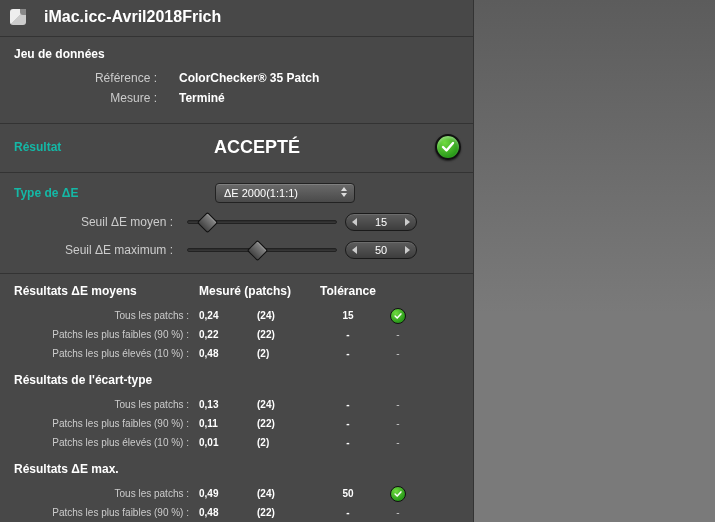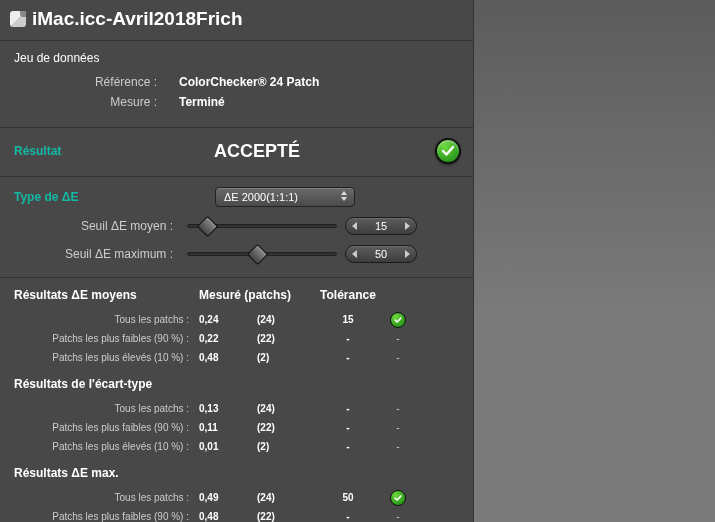--- a/index.html
+++ b/index.html
@@ -9,38 +9,38 @@
     font-family: "Helvetica Neue", Arial, sans-serif;
     font-size: 12px;
     color: #ddd;
     overflow: hidden;
     display: flex;
   }
   .left-panel { width: 473px; padding: 0; }
   .right-panel { flex: 1; background: linear-gradient(#5c5c5c,#7a7a7a 60%,#7a7a7a); border-left:1px solid #333; }
 
   .title-bar {
-    display:flex; align-items:center; gap:6px;
+    display:flex; align-items:center; gap:18px;
     padding: 8px 10px 10px 10px;
-    font-size:19px; font-weight:bold; color:#fff;
+    font-size:16px; font-weight:bold; color:#fff;
     border-bottom:1px solid #333;
   }
   .title-icon {
     width:16px; height:16px;
     background: linear-gradient(135deg,#eee 50%,#ccc 50%);
     border-radius:3px;
     position:relative;
   }
   .title-icon::after{content:"";position:absolute;top:0;right:0;width:6px;height:6px;background:#888;border-bottom-left-radius:3px;}
 
   .section {
     padding: 10px 12px 12px 14px;
     border-bottom:1px solid #333;
   }
-  .section-title { font-weight:normal; color:#fff; font-size:12px; margin-bottom:10px;}
+  .section-title { font-weight:bold; color:#fff; font-size:12px; margin-bottom:10px;}
   .kv-row { display:flex; align-items:center; margin-bottom:6px;}
   .kv-label { width:165px; text-align:right; padding-right:22px; color:#ccc;}
   .kv-value { font-weight:bold; color:#fff;}
 
   .result-row { display:flex; align-items:center;}
   .result-label { font-weight:bold; color:#14b8a6; font-size:12px; width:200px;}
   .result-value { font-weight:bold; color:#fff; font-size:18px; flex:1;}
   .check-icon {
     width:26px; height:26px; border-radius:50%;
     background: radial-gradient(circle at 35% 30%, #6fdb3f, #2a9a1a 70%);
@@ -126,21 +126,21 @@
 
   <div class="title-bar">
     <span class="title-icon"></span>
     <span>iMac.icc-Avril2018Frich</span>
   </div>
 
   <div class="section">
     <div class="section-title">Jeu de données</div>
     <div class="kv-row">
       <span class="kv-label">Référence :</span>
-      <span class="kv-value">ColorChecker® 24 Patch</span>
+      <span class="kv-value">ColorChecker® 35 Patch</span>
     </div>
     <div class="kv-row">
       <span class="kv-label">Mesure :</span>
       <span class="kv-value">Terminé</span>
     </div>
   </div>
 
   <div class="section">
     <div class="result-row">
       <span class="result-label">Résultat</span>

